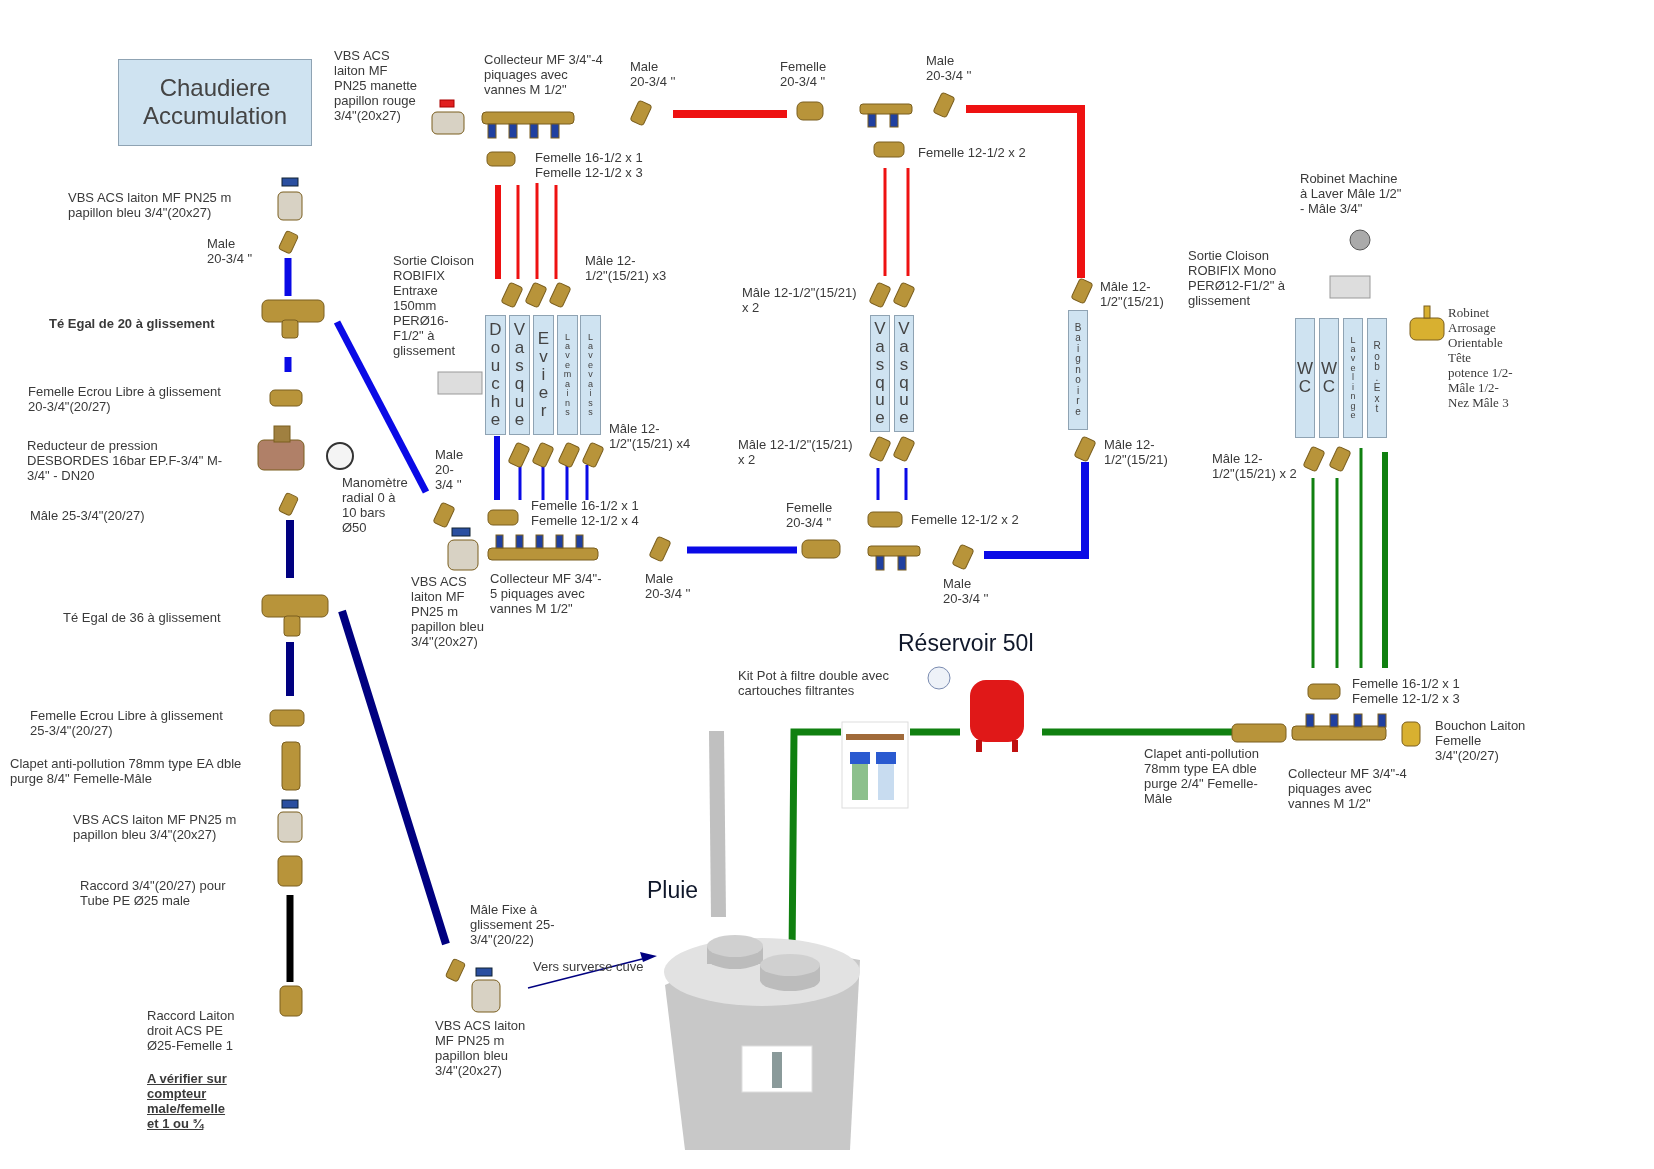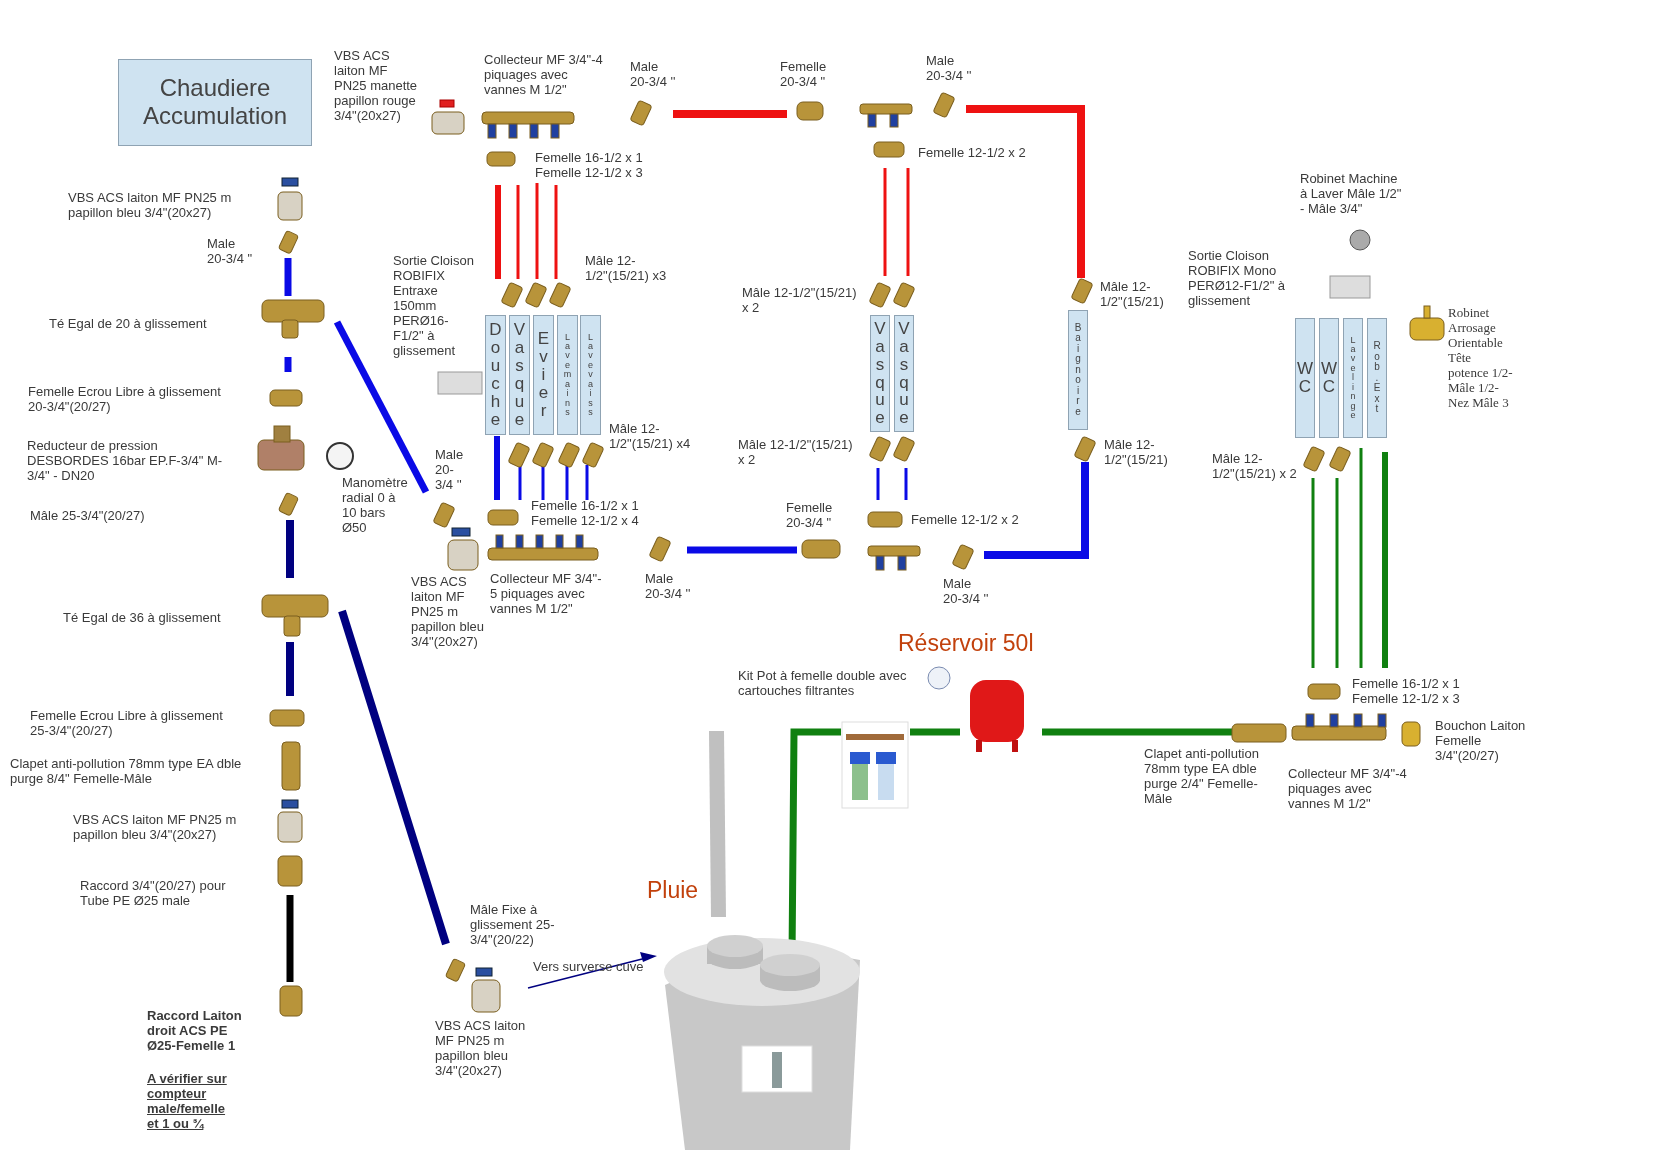--- a/index.html
+++ b/index.html
@@ -1,18 +1,18 @@
 <!DOCTYPE html>
 <html><head>
 <meta charset="utf-8">
 <style>
   html,body{margin:0;padding:0;background:#fff;}
   body{width:1654px;height:1169px;position:relative;overflow:hidden;font-family:"Liberation Sans",sans-serif;color:#333;}
   .lbl{position:absolute;font-size:13px;line-height:15px;color:#3a3a3a;white-space:pre-line;}
-  .big{position:absolute;font-size:23px;color:#c2410c;}
+  .big{position:absolute;font-size:23px;color:#0f172a;}
   .box{position:absolute;background:#cfe3f1;border:1px solid #8fa3b3;text-align:center;color:#444;box-sizing:border-box;}
   .vbox{position:absolute;background:#cfe3f1;border:1px solid #8fa3b3;box-sizing:border-box;display:flex;flex-direction:column;align-items:center;justify-content:center;color:#444;line-height:1.05;}
   .vbox span{display:block;text-align:center;}
   svg.pipes{position:absolute;left:0;top:0;}
   .bold{font-weight:bold;}
 </style>
 </head>
 <body>
 
 <svg class="pipes" width="1654" height="1169">
@@ -305,41 +305,41 @@
 20-3/4 "</div>
 <div class="lbl" style="left:926px;top:53px;">Male
 20-3/4 ''</div>
 <div class="lbl" style="left:535px;top:150px;">Femelle 16-1/2 x 1
 Femelle 12-1/2 x 3</div>
 <div class="lbl" style="left:918px;top:145px;">Femelle 12-1/2 x 2</div>
 <div class="lbl" style="left:68px;top:190px;">VBS ACS laiton MF PN25 m
 papillon bleu 3/4"(20x27)</div>
 <div class="lbl" style="left:207px;top:236px;">Male
 20-3/4 "</div>
-<div class="lbl" style="left:49px;top:316px;">Té Egal de 20 à glissement</div>
+<div class="lbl" style="left:49px;top:316px;font-weight:bold;">Té Egal de 20 à glissement</div>
 <div class="lbl" style="left:28px;top:384px;">Femelle Ecrou Libre à glissement
 20-3/4"(20/27)</div>
 <div class="lbl" style="left:27px;top:438px;">Reducteur de pression
 DESBORDES 16bar EP.F-3/4" M-
 3/4" - DN20</div>
 <div class="lbl" style="left:30px;top:508px;">Mâle 25-3/4"(20/27)</div>
 <div class="lbl" style="left:342px;top:475px;">Manomètre
 radial 0 à
 10 bars
 Ø50</div>
 <div class="lbl" style="left:63px;top:610px;">Té Egal de 36 à glissement</div>
 <div class="lbl" style="left:30px;top:708px;">Femelle Ecrou Libre à glissement
 25-3/4"(20/27)</div>
 <div class="lbl" style="left:10px;top:756px;">Clapet anti-pollution 78mm type EA dble
 purge 8/4" Femelle-Mâle</div>
 <div class="lbl" style="left:73px;top:812px;">VBS ACS laiton MF PN25 m
 papillon bleu 3/4"(20x27)</div>
 <div class="lbl" style="left:80px;top:878px;">Raccord 3/4"(20/27) pour
 Tube PE Ø25 male</div>
-<div class="lbl" style="left:147px;top:1008px;font-weight:bold;">Raccord Laiton
+<div class="lbl" style="left:147px;top:1008px;">Raccord Laiton
 droit ACS PE
 Ø25-Femelle 1</div>
 <div class="lbl bold" style="left:147px;top:1071px;text-decoration:underline;">A  vérifier sur
 compteur
 male/femelle
 et 1 ou ¾</div>
 <div class="lbl" style="left:393px;top:253px;">Sortie Cloison
 ROBIFIX
 Entraxe
 150mm
@@ -399,21 +399,21 @@
 <div class="lbl" style="left:1435px;top:718px;">Bouchon Laiton
 Femelle
 3/4"(20/27)</div>
 <div class="lbl" style="left:1144px;top:746px;">Clapet anti-pollution
 78mm type EA dble
 purge 2/4" Femelle-
 Mâle</div>
 <div class="lbl" style="left:1288px;top:766px;">Collecteur MF 3/4"-4
 piquages avec
 vannes M 1/2"</div>
-<div class="lbl" style="left:738px;top:668px;">Kit Pot à femelle double avec
+<div class="lbl" style="left:738px;top:668px;">Kit Pot à filtre double avec
 cartouches filtrantes</div>
 <div class="lbl" style="left:470px;top:902px;">Mâle Fixe à
 glissement 25-
 3/4"(20/22)</div>
 <div class="lbl" style="left:533px;top:959px;">Vers surverse cuve</div>
 <div class="lbl" style="left:435px;top:1018px;">VBS ACS laiton
 MF PN25 m
 papillon bleu
 3/4"(20x27)</div>
 

